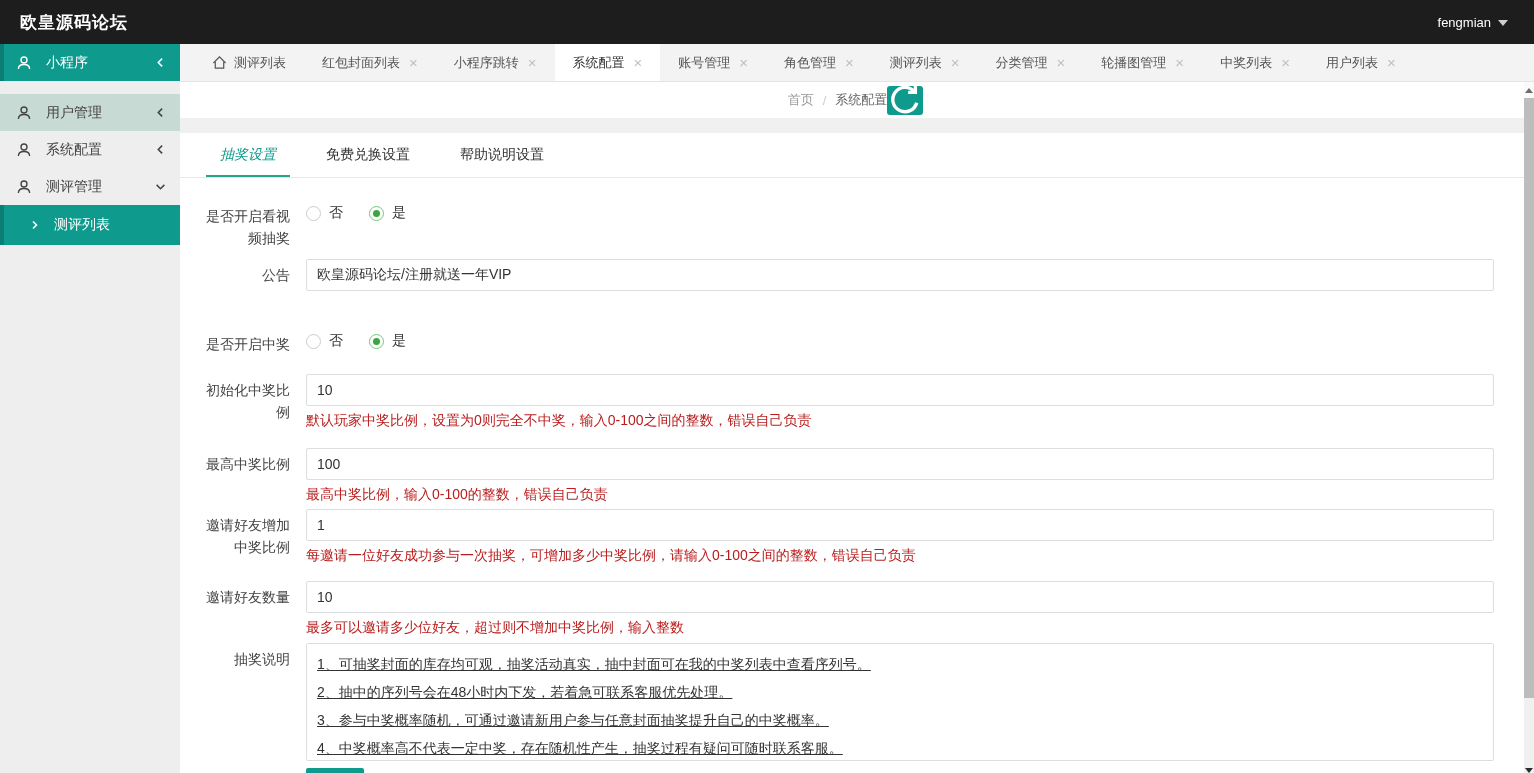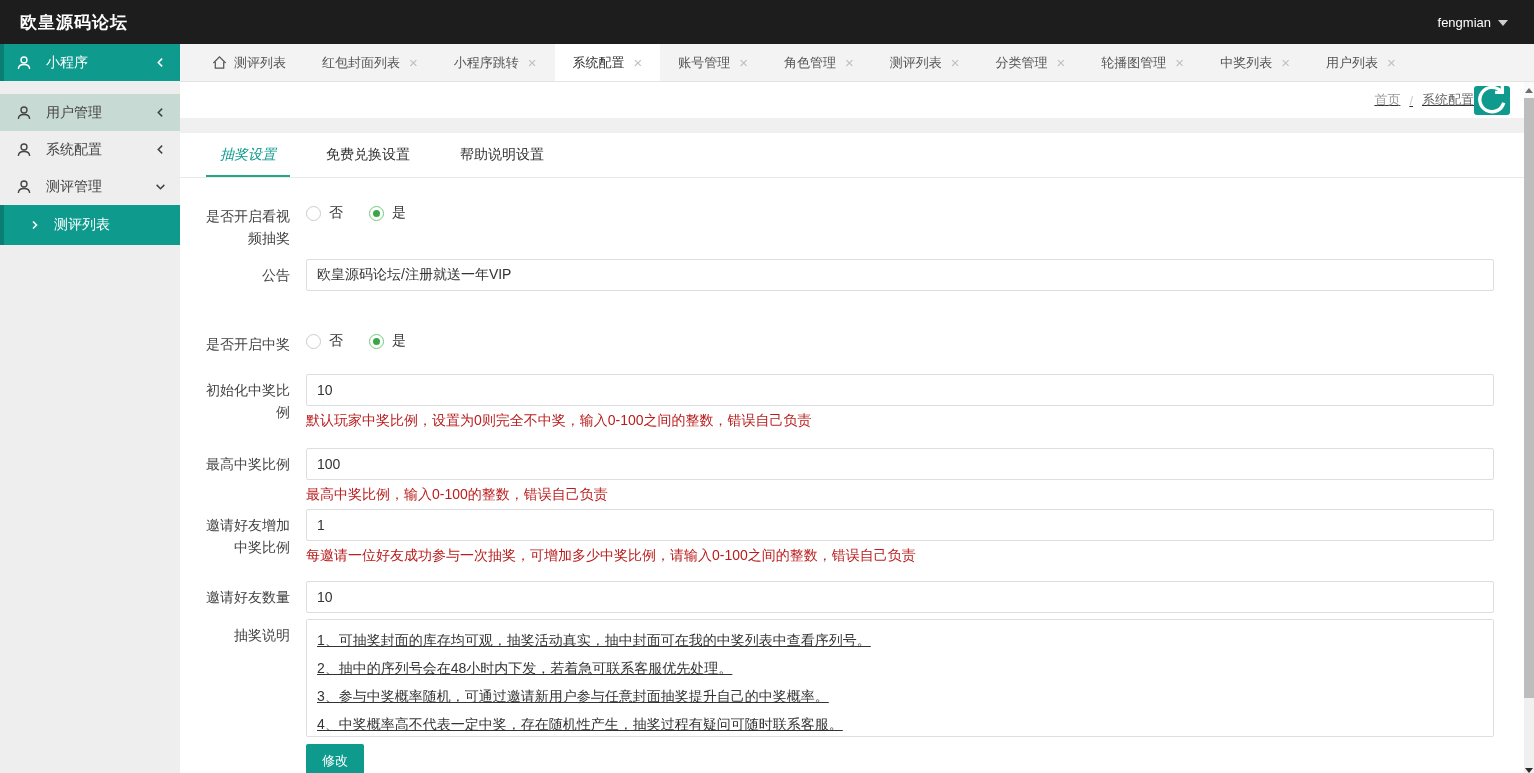--- a/index.html
+++ b/index.html
@@ -33,21 +33,21 @@
   
   .tabbar { height:38px; background:#f3f3f3; border-bottom:1px solid #e4e4e4; display:flex; align-items:stretch; padding-left:14px; flex:0 0 38px; }
   .ttab { display:flex; align-items:center; padding:0 18px; font-size:13px; color:#555; cursor:pointer; white-space:nowrap; }
   .ttab.active { background:#ffffff; color:#333; }
   .ttab .home-ic { width:15px; height:15px; margin-right:7px; color:#555; }
   .ttab .cls { margin-left:9px; color:#bfbfbf; font-size:15px; line-height:1; cursor:pointer; }
 
   .content { flex:1; display:flex; flex-direction:column; margin-right:10px; background:#f0f0f0; min-height:0; }
 
   
-  .crumb-row { height:36px; background:#fff; display:flex; align-items:center; justify-content:flex-end; padding:0 14px 0 21px; flex:0 0 36px;text-decoration:underline; }
+  .crumb-row { height:36px; background:#fff; display:flex; align-items:center; justify-content:center; padding:0 14px 0 21px; flex:0 0 36px; }
   .crumb { font-size:13px; color:#999; display:flex; align-items:center; gap:9px; }
   .crumb .cur { color:#666; }
   .crumb .sep { color:#ccc; }
   .refresh-btn { width:36px; height:29px; background:#0e9a8d; border:none; border-radius:3px; display:flex; align-items:center; justify-content:center; cursor:pointer; }
   .refresh-btn svg { width:15px; height:15px; }
 
   
   .card { background:#fff; margin-top:15px; flex:1; min-height:0; overflow:hidden; }
   .card-tabs { height:45px; border-bottom:1px solid #e8e8e8; display:flex; padding-left:26px; }
   .ctab { line-height:43px; padding:0 14px; margin-right:22px; font-size:14px; color:#333; cursor:pointer; border-bottom:2px solid transparent; }
@@ -306,20 +306,21 @@
               <div class="fctl">
                 <input class="txt-input" type="text" value="1" style="">
                 <div class="hint">每邀请一位好友成功参与一次抽奖，可增加多少中奖比例，请输入0-100之间的整数，错误自己负责</div>
               </div>
             </div>
 
             <div class="frow mb6">
               <div class="flabel">邀请好友数量</div>
               <div class="fctl">
                 <input class="txt-input" type="text" value="10" style="">
+                <div class="hint">最多可以邀请多少位好友，超过则不增加中奖比例，输入整数</div>
               </div>
             </div>
 
             <div class="frow mb4">
               <div class="flabel">抽奖说明</div>
               <div class="fctl">
                 <textarea class="txt-area" style="">1、可抽奖封面的库存均可观，抽奖活动真实，抽中封面可在我的中奖列表中查看序列号。
 2、抽中的序列号会在48小时内下发，若着急可联系客服优先处理。
 3、参与中奖概率随机，可通过邀请新用户参与任意封面抽奖提升自己的中奖概率。
 4、中奖概率高不代表一定中奖，存在随机性产生，抽奖过程有疑问可随时联系客服。</textarea>

